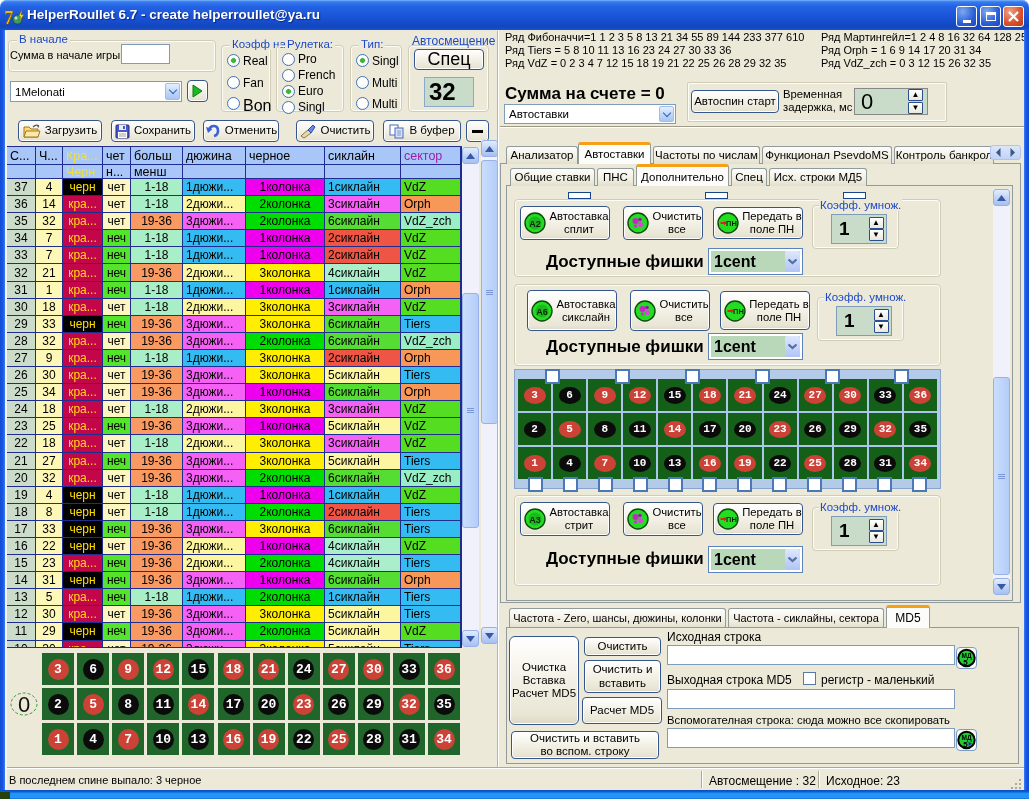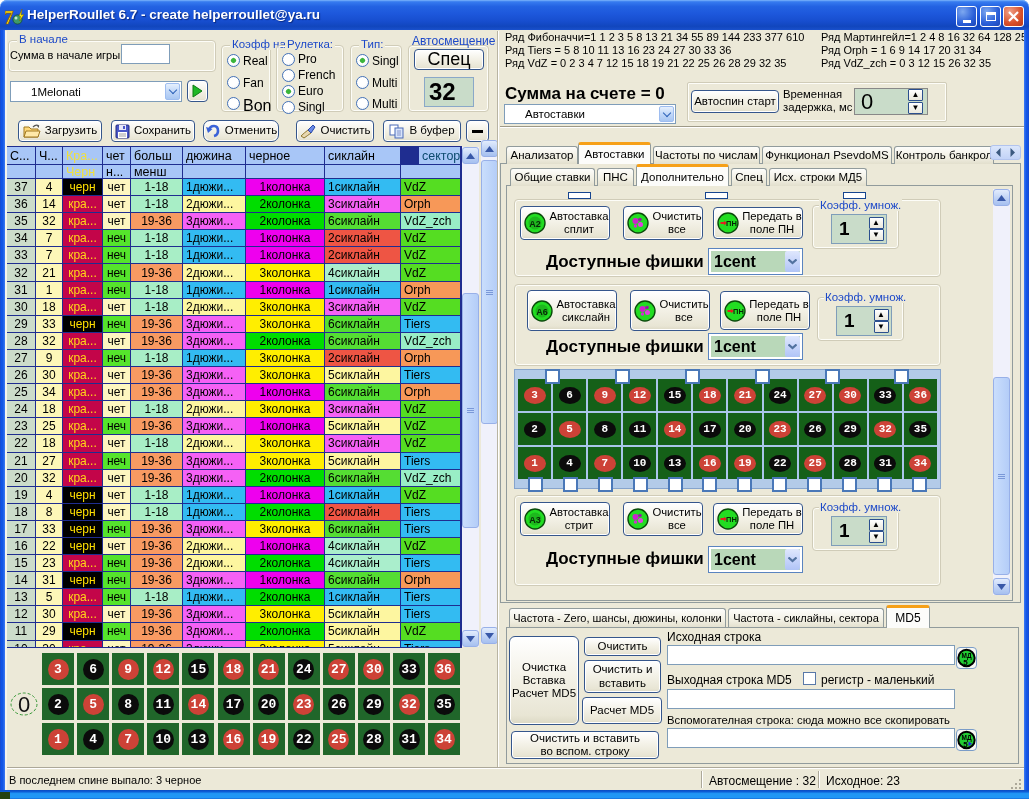--- a/index.html
+++ b/index.html
@@ -4,21 +4,21 @@
 body{width:1029px;height:799px;position:relative;background:#ece9d8;
  font-family:"Liberation Sans",sans-serif;font-size:11.5px;color:#000;overflow:hidden}
 .a{position:absolute}
 .gb{position:absolute;border:1px solid #d0ccb8;border-radius:4px;box-shadow:inset 0 0 0 1px #fdfdf8}
 .gb>i{position:absolute;top:-8px;left:8px;font-style:normal;color:#1c48c8;background:#ece9d8;padding:0 2px;font-size:11.5px;white-space:nowrap}
 .btn{position:absolute;display:flex;align-items:center;justify-content:center;
  border:1px solid #35568c;border-radius:4px;background:linear-gradient(180deg,#ffffff,#f4f2e8 45%,#e8e5d4 90%,#dcd8c4);
  font-size:11.5px;text-align:center;line-height:1.15;box-shadow:inset 0 0 0 1px #fff}
 .tb{position:absolute;background:#fff;border:1px solid #7f9db9}
 .combo{position:absolute;background:#fff;border:1px solid #7f9db9;display:flex;align-items:center}
-.combo>b{font-weight:normal;padding-left:20px;white-space:nowrap}
+.combo>b{font-weight:normal;padding-left:4px;white-space:nowrap}
 .dd{position:absolute;right:1px;top:1px;bottom:1px;width:15px;border:1px solid #9ebdf0;border-radius:2px;
  background:linear-gradient(180deg,#e6f0fd,#c2d8f8 50%,#a8c6f2);display:flex;align-items:center;justify-content:center}
 .dd:after{content:"";width:5px;height:5px;margin-top:-3px;border:1.5px solid #2c62b8;border-top:none;border-left:none;transform:rotate(45deg)}
 .radio{position:absolute;width:13px;height:13px;border-radius:50%;border:1px solid #4472b8;
  background:radial-gradient(circle at 35% 30%,#fff 55%,#e4e8ee)}
 .radio.on:after{content:"";position:absolute;left:3px;top:3px;width:5px;height:5px;border-radius:2px;transform:rotate(45deg);background:#3bb53b}
 .cb{position:absolute;width:13px;height:13px;background:#fff;border:1px solid #5878a8}
 .lbl{position:absolute;white-space:nowrap}
 .blue{color:#1c48c8}
 .spinu,.spind{position:absolute;width:15px;height:11.5px;background:linear-gradient(180deg,#fff,#eae8dc);border:1px solid #2b4f8e;border-radius:1px;display:flex;align-items:center;justify-content:center;font-size:8px;color:#000;line-height:1}
@@ -110,21 +110,21 @@
     </span>Загрузить</div>
 <div class="btn" style="left:111px;top:120px;width:84px;height:22px;"><span style="margin-right:4px;display:flex">
       <svg width="15" height="15" viewBox="0 0 15 15">
         <rect x="1" y="1" width="13" height="13" rx="1" fill="#4a58c8" stroke="#222a80"></rect>
         <rect x="4" y="1" width="7" height="5" fill="#e8e8f8"></rect>
         <rect x="8" y="2" width="2" height="3" fill="#4a58c8"></rect>
         <rect x="3" y="8" width="9" height="6" fill="#fff"></rect>
         <path d="M4 10 H11 M4 12 H11" stroke="#888" stroke-width="0.8"></path>
       </svg>
     </span>Сохранить</div>
-<div class="btn" style="left:203px;top:120px;width:76px;height:22px;border-radius:7px;"><span style="margin-right:4px;display:flex">
+<div class="btn" style="left:203px;top:120px;width:76px;height:22px;"><span style="margin-right:4px;display:flex">
       <svg width="16" height="14" viewBox="0 0 16 14">
         <path d="M4 6 Q5 2 9 2 Q13 2 13 7 Q13 11 9 12" fill="none" stroke="#3a62d8" stroke-width="2.6"></path>
         <path d="M1 3 L7.5 5 L3 9 Z" fill="#3a62d8"></path>
       </svg>
     </span>Отменить</div>
 <div class="btn" style="left:296px;top:120px;width:78px;height:22px;"><span style="margin-right:4px;display:flex">
       <svg width="17" height="15" viewBox="0 0 17 15">
         <path d="M2 12 Q5 9 9 6 L12 9 Q8 12 5 14 Z" fill="#e8d8b0" stroke="#907830"></path>
         <path d="M9 6 L14 1 L16 3 L12 9 Z" fill="#6a8ae8" stroke="#2a4aa8"></path>
       </svg>
@@ -142,21 +142,21 @@
 <div class="a" style="left:6px;top:146px;width:456px;height:502px;background:#1f2d90;border:1px solid #1f2d90;overflow:hidden">
     <div style="display:grid;grid-template-columns:28px 26px 39px 27px 51px 62px 78px 75px 59px;grid-template-rows:17px 13px;gap:1px;background:#1f2d90;font-size:12.5px">
       <div style="background:#a8c6f7;color:#000;display:flex;align-items:center;overflow:hidden;white-space:nowrap;padding-left:3px;">С...</div>
       <div style="background:#a8c6f7;color:#000;display:flex;align-items:center;overflow:hidden;white-space:nowrap;padding-left:3px;">Ч...</div>
       <div style="background:#a8c6f7;color:#f0e03c;display:flex;align-items:center;overflow:hidden;white-space:nowrap;padding-left:3px;">Кра...</div>
       <div style="background:#a8c6f7;color:#000;display:flex;align-items:center;overflow:hidden;white-space:nowrap;padding-left:3px;">чет</div>
       <div style="background:#a8c6f7;color:#000;display:flex;align-items:center;overflow:hidden;white-space:nowrap;padding-left:3px;">больш</div>
       <div style="background:#a8c6f7;color:#000;display:flex;align-items:center;overflow:hidden;white-space:nowrap;padding-left:3px;">дюжина</div>
       <div style="background:#a8c6f7;color:#000;display:flex;align-items:center;overflow:hidden;white-space:nowrap;padding-left:3px;">черное</div>
       <div style="background:#a8c6f7;color:#000;display:flex;align-items:center;overflow:hidden;white-space:nowrap;padding-left:3px;">сиклайн</div>
-      <div style="background:#a8c6f7;color:#0c4a6e;display:flex;align-items:center;overflow:hidden;white-space:nowrap;padding-left:3px;margin-left:18px;">сектор</div>
+      <div style="background:#a8c6f7;color:#a21caf;display:flex;align-items:center;overflow:hidden;white-space:nowrap;padding-left:3px;">сектор</div>
       <div style="background:#a8c6f7;color:#000;display:flex;align-items:center;overflow:hidden;white-space:nowrap;padding-left:3px;"></div>
       <div style="background:#a8c6f7;color:#000;display:flex;align-items:center;overflow:hidden;white-space:nowrap;padding-left:3px;"></div>
       <div style="background:#a8c6f7;color:#f0e03c;display:flex;align-items:center;overflow:hidden;white-space:nowrap;padding-left:3px;">Черн</div>
       <div style="background:#a8c6f7;color:#000;display:flex;align-items:center;overflow:hidden;white-space:nowrap;padding-left:3px;">н...</div>
       <div style="background:#a8c6f7;color:#000;display:flex;align-items:center;overflow:hidden;white-space:nowrap;padding-left:3px;">менш</div>
       <div style="background:#a8c6f7;color:#000;display:flex;align-items:center;overflow:hidden;white-space:nowrap;padding-left:3px;"></div>
       <div style="background:#a8c6f7;color:#000;display:flex;align-items:center;overflow:hidden;white-space:nowrap;padding-left:3px;"></div>
       <div style="background:#a8c6f7;color:#000;display:flex;align-items:center;overflow:hidden;white-space:nowrap;padding-left:3px;"></div>
       <div style="background:#a8c6f7;color:#000;display:flex;align-items:center;overflow:hidden;white-space:nowrap;padding-left:3px;"></div>
     </div>

